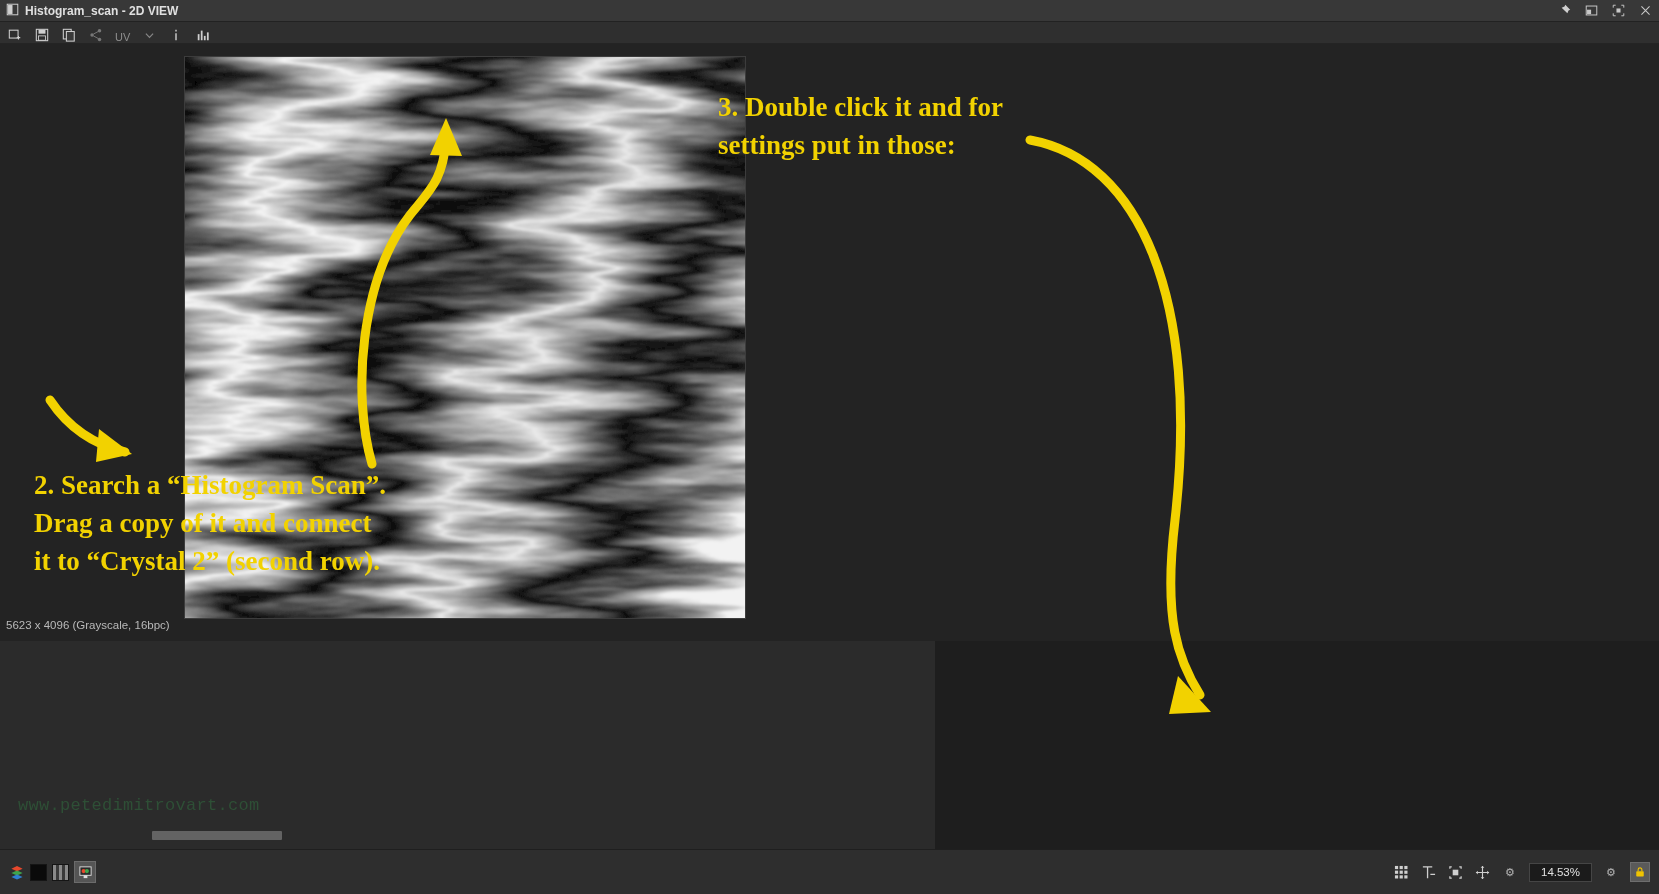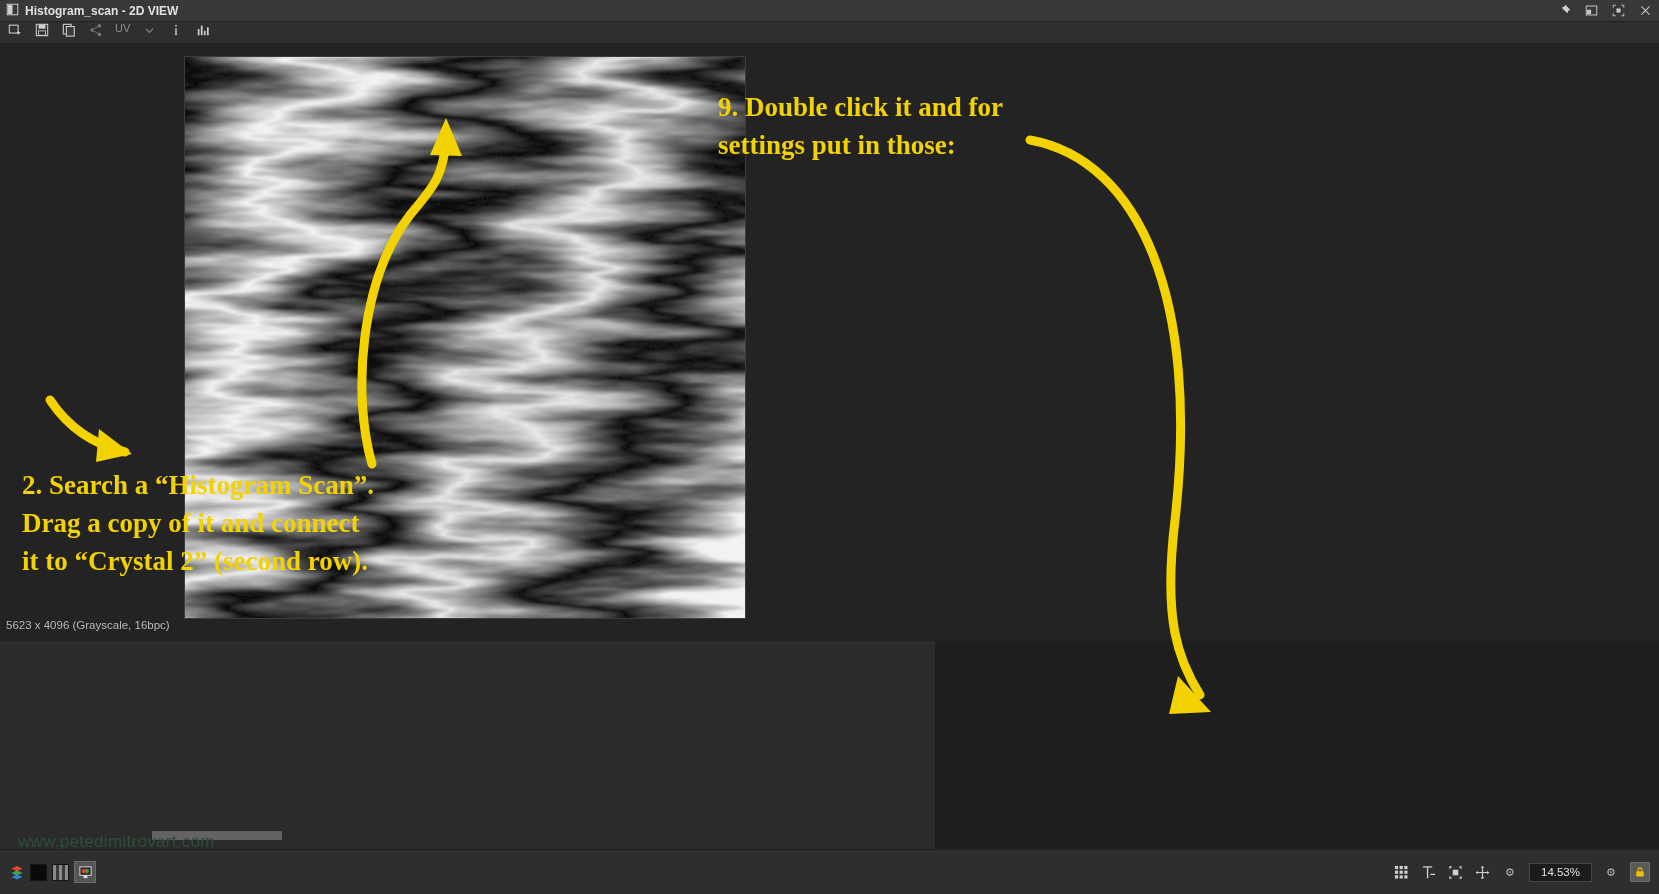--- a/index.html
+++ b/index.html
@@ -75,37 +75,37 @@
   .lib-item.selected { border-color:#2a8ce0; background:#3a3a3a; }
   .lib-thumb-wrap { position:relative; width:48px; height:48px; }
   .lib-thumb { width:48px; height:48px; border-radius:50%; display:block; }
   .lib-inpin { position:absolute; right:-6px; bottom:2px; }
   .lib-label {
     margin-top:4px; font-size:10.5px; color:#e2e2e2; text-align:center;
     line-height:12px; width:60px; word-break:break-word;
   }
   #watermark {
     position:absolute; left:18px; top:796px; font-size:17px;
-    color:#2e4f36; font-family:Liberation Sans, sans-serif; letter-spacing:0.3px;margin-top:36px;
+    color:#2e4f36; font-family:Liberation Mono, monospace; letter-spacing:0.3px;
   }
   #left-bottom-strip { left:0; top:854px; width:283px; height:40px; background:#2b2b2b; }
   #left-scrollbar { left:152px; top:831px; width:130px; height:9px; background:#636363; border-radius:1px; }
 
   
   #view2d { left:283px; top:208px; width:935px; height:686px; background:#2b2b2b; }
   #v2-titlebar {
     position:absolute; left:0; top:0; width:100%; height:22px;
     background:#383838; display:flex; align-items:center; padding:0 6px;
     border-bottom:1px solid #222;
   }
   #v2-title { font-size:12px; color:#e0e0e0; margin-left:6px; font-weight:bold; }
   #v2-title-icons { margin-left:auto; display:flex; gap:11px; align-items:center; }
   #v2-toolbar {
     position:absolute; left:0; top:22px; width:100%; height:22px;
-    background:#2f2f2f; display:flex; align-items:flex-start; gap:11px; padding:0 7px;
+    background:#2f2f2f; display:flex; align-items:flex-end; gap:11px; padding:0 7px;
     border-bottom:1px solid #242424;
   }
   #v2-canvas { position:absolute; left:0; top:44px; width:100%; height:597px;
                background:#232323; }
   #image-area {
     position:absolute; left:184px; top:12px; width:562px; height:563px;
     border:1px solid #3c3c3c;
     background:#0a0a0a;
   }
   #res-label { position:absolute; left:6px; bottom:10px; font-size:11.5px; color:#b9b9b9; }
@@ -548,18 +548,18 @@
   <path d="M50 400 C 70 430, 95 445, 125 452" stroke="#f2d200" stroke-width="9" fill="none" stroke-linecap="round"></path>
   <path d="M99 429 L132 454 L96 462 Z" fill="#f2d200"></path>
 
   <path d="M372 464 C 352 395, 360 280, 410 215 C 430 190, 443 180, 446 140" stroke="#f2d200" stroke-width="9" fill="none" stroke-linecap="round"></path>
   <path d="M430 155 L446 118 L462 156 Z" fill="#f2d200"></path>
 
   <path d="M1030 140 C 1140 160, 1200 300, 1175 520 C 1163 620, 1178 660, 1200 695" stroke="#f2d200" stroke-width="9" fill="none" stroke-linecap="round"></path>
   <path d="M1178 676 L1211 712 L1169 714 Z" fill="#f2d200"></path>
 </svg>
 
-<div class="ann-text" style="left:718px; top:88px;">9. Double click it and for
+<div class="ann-text" style="left:718px; top:88px;">3. Double click it and for
 settings put in those:</div>
 
-<div class="ann-text" style="left:22px; top:466px;">2. Search a “Histogram Scan”.
+<div class="ann-text" style="left:34px; top:466px;">2. Search a “Histogram Scan”.
 Drag a copy of it and connect
 it to “Crystal 2” (second row).</div>
 
 </body></html>

